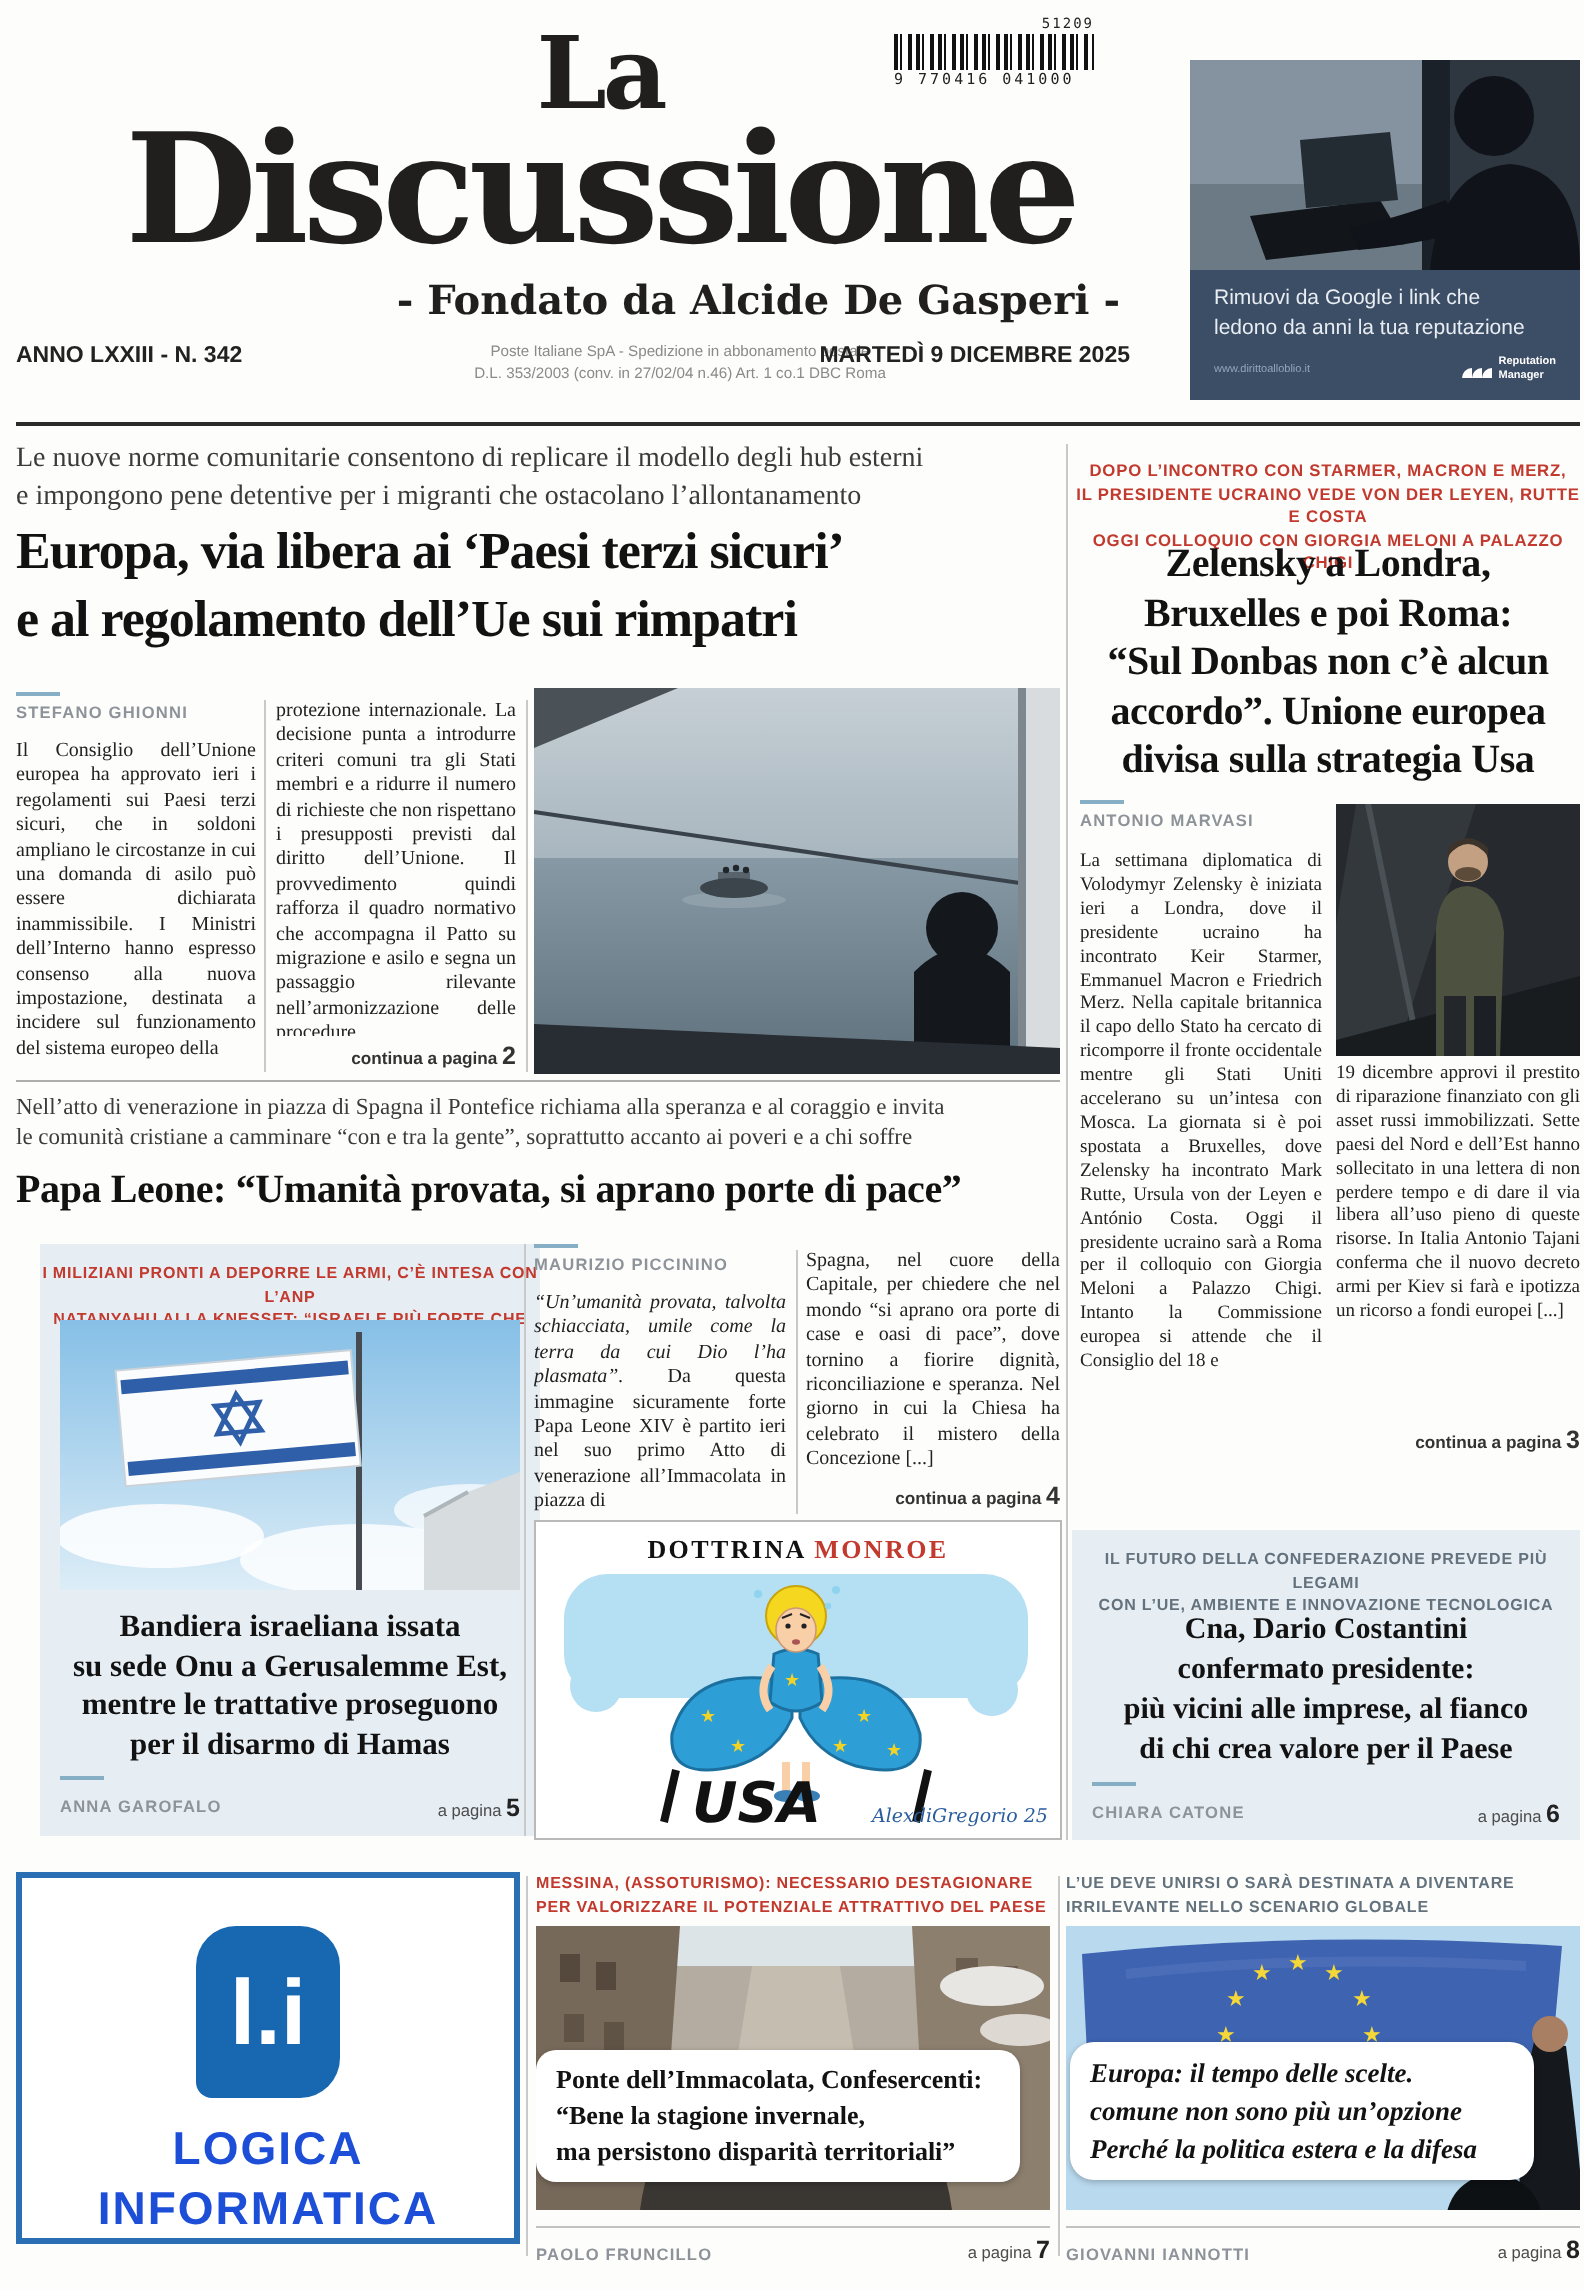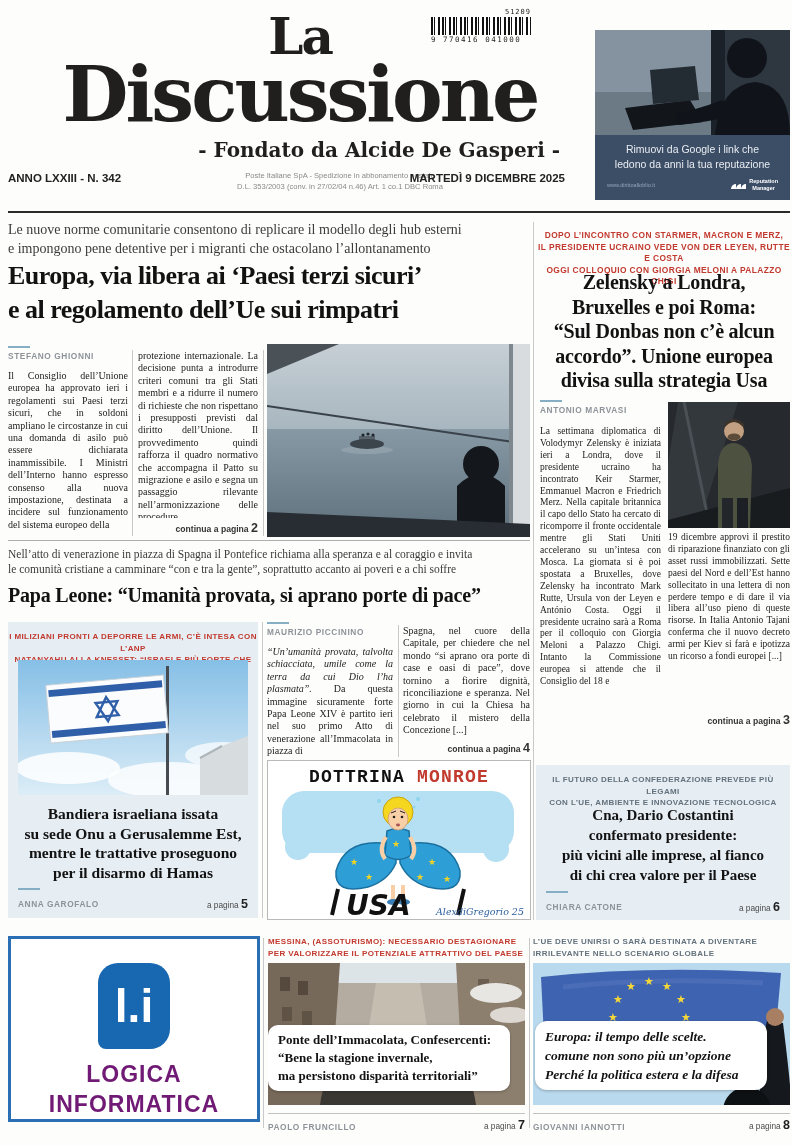--- a/index.html
+++ b/index.html
@@ -47,57 +47,57 @@
   .btxt{font-size:10px;line-height:12.4px;text-align:justify;color:#222;overflow:hidden;}
   .btxt2{font-size:9.5px;line-height:11.9px;text-align:justify;color:#222;overflow:hidden;}
   .panel{background:#e6edf3;}
   
   .ad-blue{background:#3c4d66;color:#fff;}
   .ad-text{font-family:"Liberation Sans",sans-serif;font-size:10.5px;line-height:15px;color:#e8edf2;}
   .ad-url{font-family:"Liberation Sans",sans-serif;font-size:5.5px;color:#93a5bb;}
   .ad-brand{font-family:"Liberation Sans",sans-serif;font-weight:bold;font-size:5.5px;line-height:6.5px;color:#fff;}
   
   .cartoon-box{background:#fff;border:1px solid #b9b9b9;}
-  .cartoon-title{font-family:Liberation Mono, monospace;font-weight:bold;font-size:18px;letter-spacing:1.2px;text-align:center;}
+  .cartoon-title{font-family:Liberation Serif, serif;font-weight:bold;font-size:13px;letter-spacing:1.2px;text-align:center;}
   
   .foot-row{border-top:1px solid #c2c2c2;padding-top:4px;display:flex;justify-content:space-between;align-items:flex-end;}
   
   .logica-box{border:3px solid #2a6fb4;background:#fff;}
   .logica-logo{background:#1767b1;border-radius:20px 20px 20px 8px;color:#fff;display:flex;align-items:center;justify-content:center;
                font-family:"Liberation Sans",sans-serif;font-weight:bold;font-size:46px;}
-  .logica-name{font-family:"Liberation Sans",sans-serif;font-weight:bold;font-size:23px;letter-spacing:1px;color:#701a75;text-align:center;line-height:30px;}
+  .logica-name{font-family:"Liberation Sans",sans-serif;font-weight:bold;font-size:23px;letter-spacing:1px;color:#1d4ed8;text-align:center;line-height:30px;}
   .overlay{position:absolute;background:#fff;border-radius:10px;padding:6px 10px;box-shadow:0 1px 3px rgba(0,0,0,.25);}
   .photo{overflow:hidden;}
   .photo svg{display:block;}
 </style>
 </head>
 <body>
 
 <div class="page">
 
-  <div class="abs" style="left:431px;top:8px;width:100px;">
+  <div class="abs" style="left:447px;top:8px;width:100px;">
     <div class="issue-code" style="text-align:right;">51209</div>
     <div style="height:18px;margin-top:1px;background:repeating-linear-gradient(90deg,#111 0 2px,#fff 2px 3px,#111 3px 4px,#fff 4px 7px,#111 7px 9px,#fff 9px 11px);"></div>
     <div class="barcode-digits">9 770416 041000</div>
   </div>
 
   <div class="abs mast-title" style="left:40px;top:14px;width:520px;">
     <div class="mast-la">La</div>
     <div class="mast-disc">Discussione</div>
   </div>
   <div class="abs mast-sub" style="left:40px;top:138px;width:520px;">- Fondato da Alcide De Gasperi -</div>
 
   <div class="abs edition" style="left:8px;top:172px;">ANNO LXXIII - N. 342</div>
   <div class="abs postal" style="left:215px;top:170px;width:250px;">
     <div>Poste Italiane SpA - Spedizione in abbonamento postale</div>
     <div>D.L. 353/2003 (conv. in 27/02/04 n.46) Art. 1 co.1 DBC Roma</div>
   </div>
   <div class="abs dateline" style="left:400px;top:172px;width:165px;">MARTEDÌ 9 DICEMBRE 2025</div>
 
-  <div class="abs" style="left:595px;top:30px;width:171px;height:170px;text-align:center;">
+  <div class="abs" style="left:595px;top:30px;width:171px;height:170px;">
     <div class="photo" style="width:195px;height:105px;">
       <svg viewBox="0 0 195 105" width="195" height="105">
         <rect width="195" height="105" fill="#2e3640"></rect>
         <rect x="0" y="0" width="120" height="105" fill="#8593a0"></rect>
         <rect x="0" y="62" width="120" height="43" fill="#6c7a86"></rect>
         <rect x="116" y="0" width="14" height="105" fill="#1b2128"></rect>
         <polygon points="30,78 95,70 108,92 38,100" fill="#12161b"></polygon>
         <polygon points="55,40 100,36 104,70 58,74" fill="#232b33"></polygon>
         <circle cx="152" cy="28" r="20" fill="#10141a"></circle>
         <path d="M120 105 Q125 55 160 52 Q195 55 195 105 Z" fill="#10141a"></path>
@@ -212,21 +212,21 @@
     <div class="continua"><span>continua a pagina</span> <b>3</b></div>
   </div>
 
   <div class="abs hrule-thin" style="left:8px;top:540px;width:522px;"></div>
   <div class="abs kicker-serif-sm" style="left:8px;top:547px;width:524px;">
     <div>Nell’atto di venerazione in piazza di Spagna il Pontefice richiama alla speranza e al coraggio e invita</div>
     <div>le comunità cristiane a camminare “con e tra la gente”, soprattutto accanto ai poveri e a chi soffre</div>
   </div>
   <div class="abs hl hl-pope" style="left:8px;top:584px;width:524px;">Papa Leone: “Umanità provata, si aprano porte di pace”</div>
 
-  <div class="abs panel" style="left:8px;top:622px;width:250px;height:296px;">
+  <div class="abs panel" style="left:20px;top:622px;width:250px;height:296px;">
     <div class="small-kick red tc" style="margin-top:9px;font-size:8px;">
       <div>I MILIZIANI PRONTI A DEPORRE LE ARMI, C’È INTESA CON L’ANP</div>
       <div>NATANYAHU ALLA KNESSET: “ISRAELE PIÙ FORTE CHE MAI”</div>
     </div>
     <div class="photo" style="position:absolute;left:10px;top:38px;width:230px;height:135px;">
       <svg viewBox="0 0 230 135" width="230" height="135">
         <defs>
             <linearGradient id="sky2" x1="0" y1="0" x2="0" y2="1">
               <stop offset="0" stop-color="#86bfe6"></stop>
               <stop offset="1" stop-color="#dcedf7"></stop>

